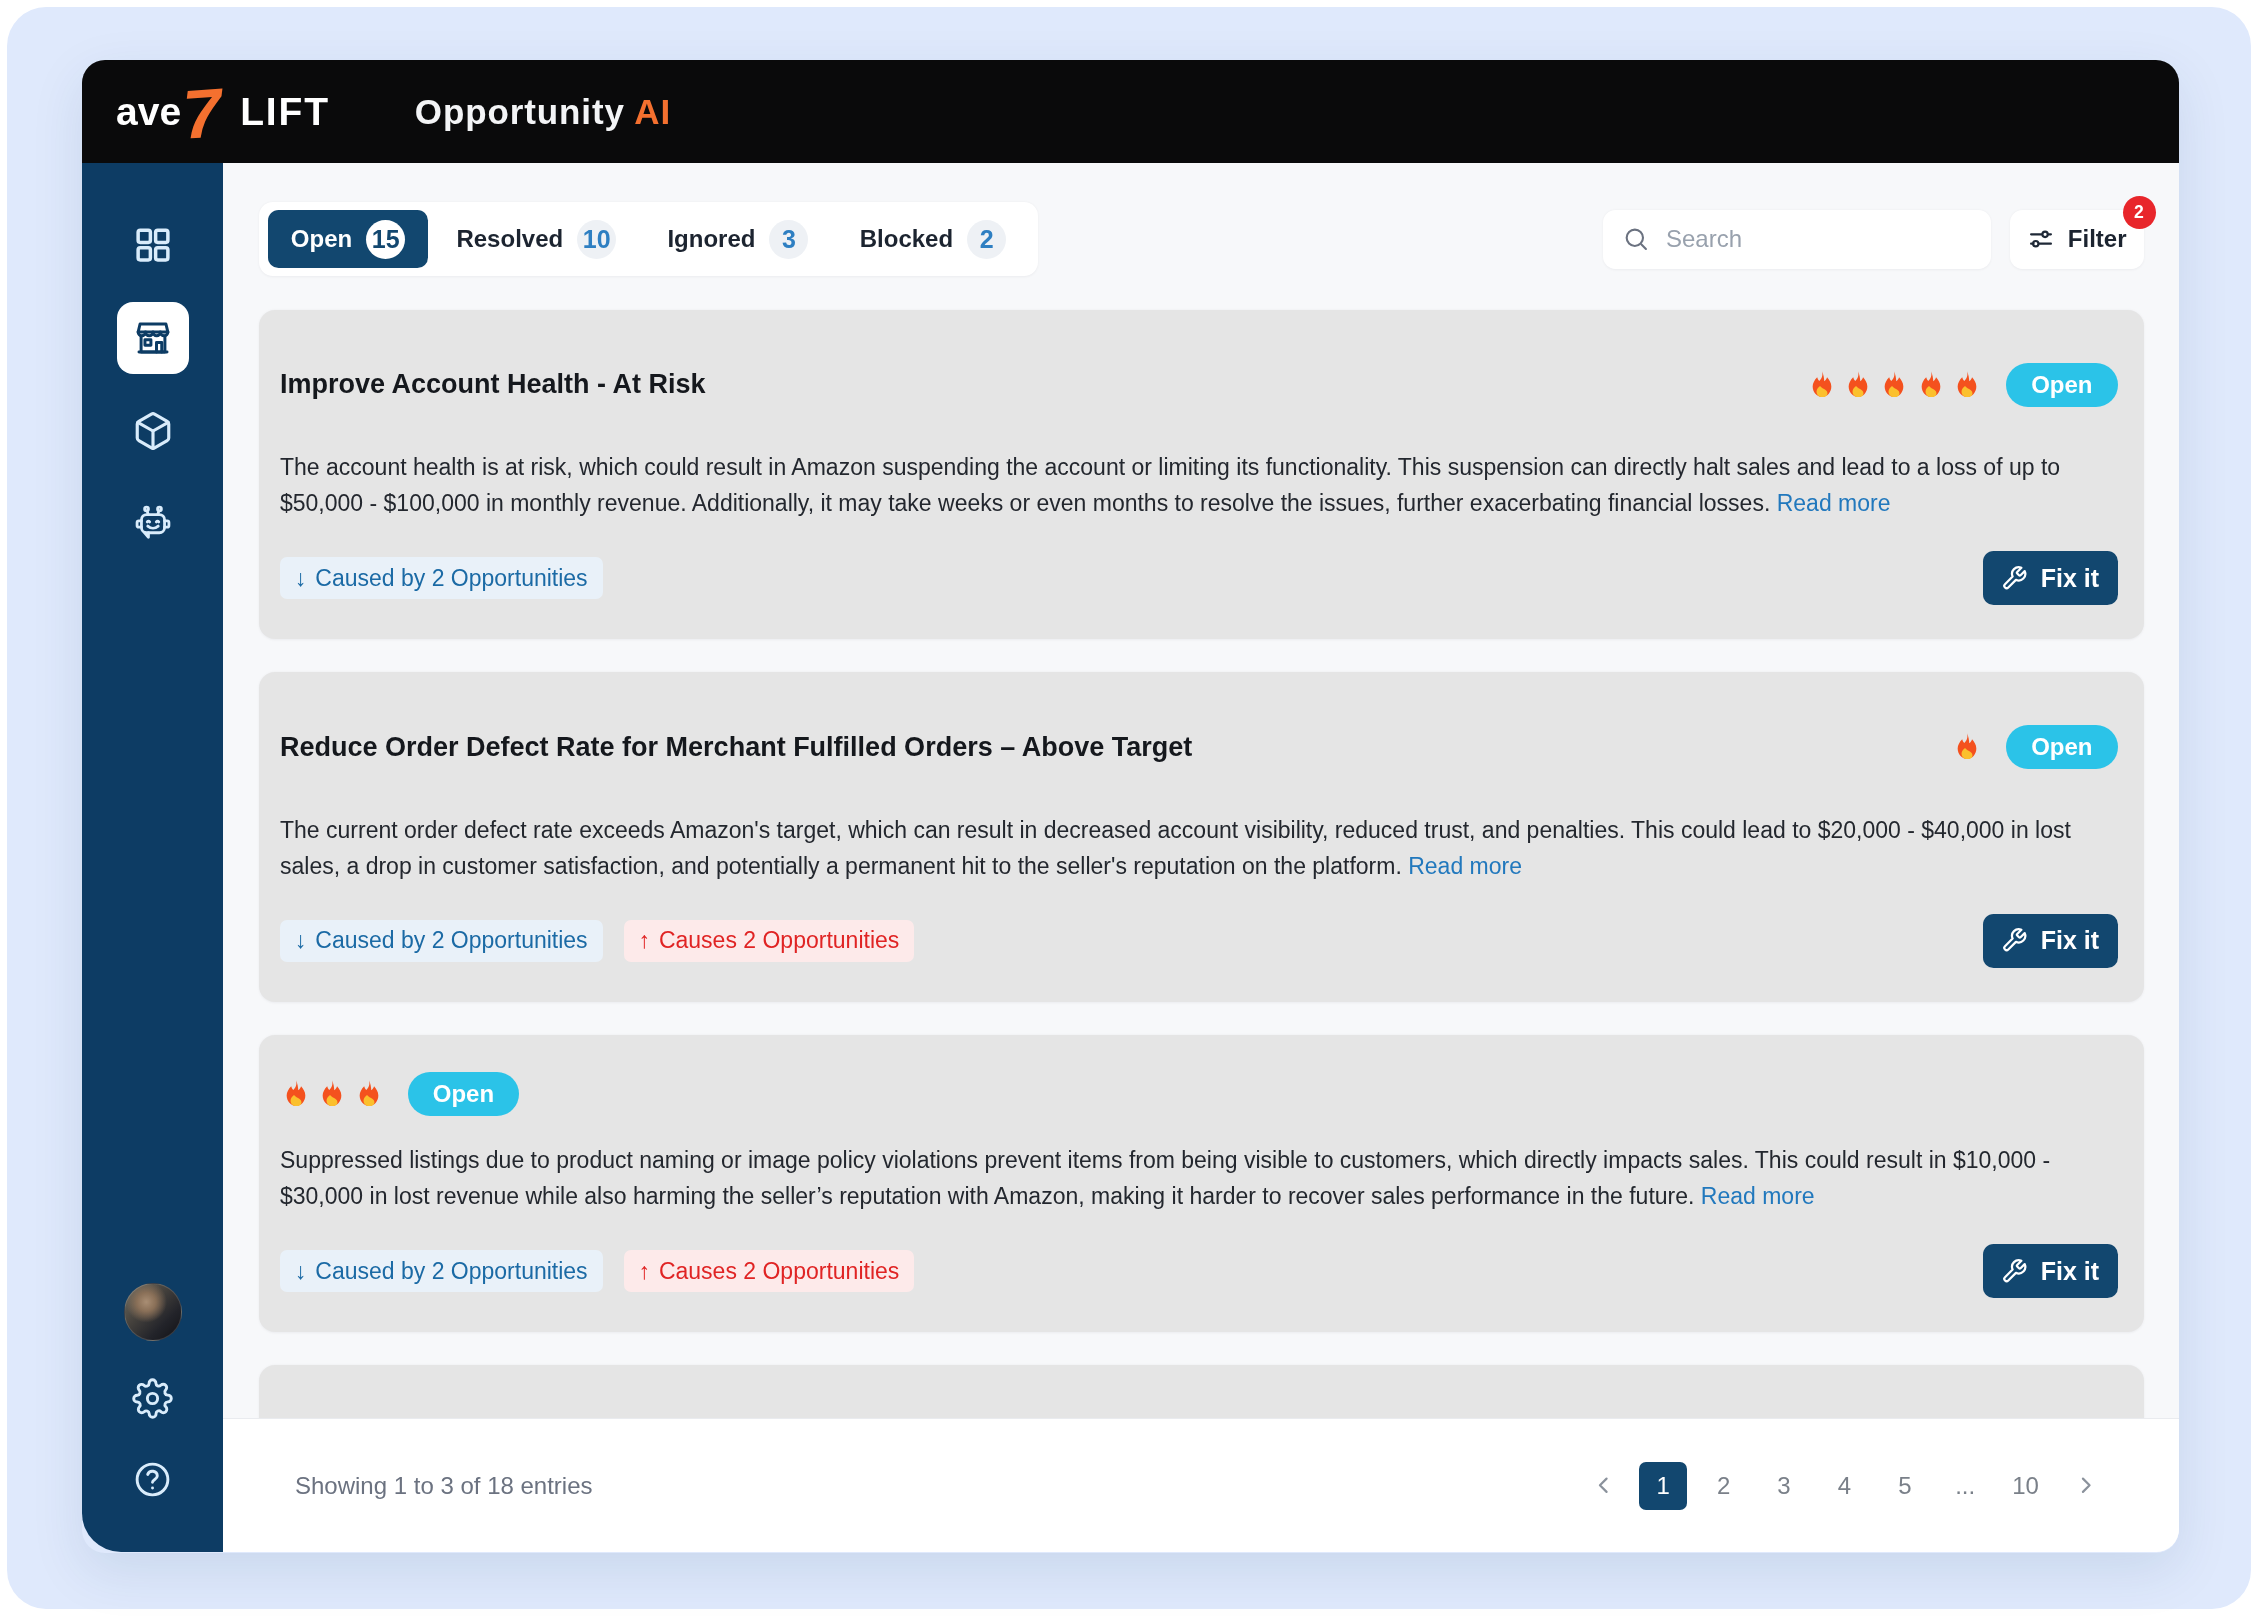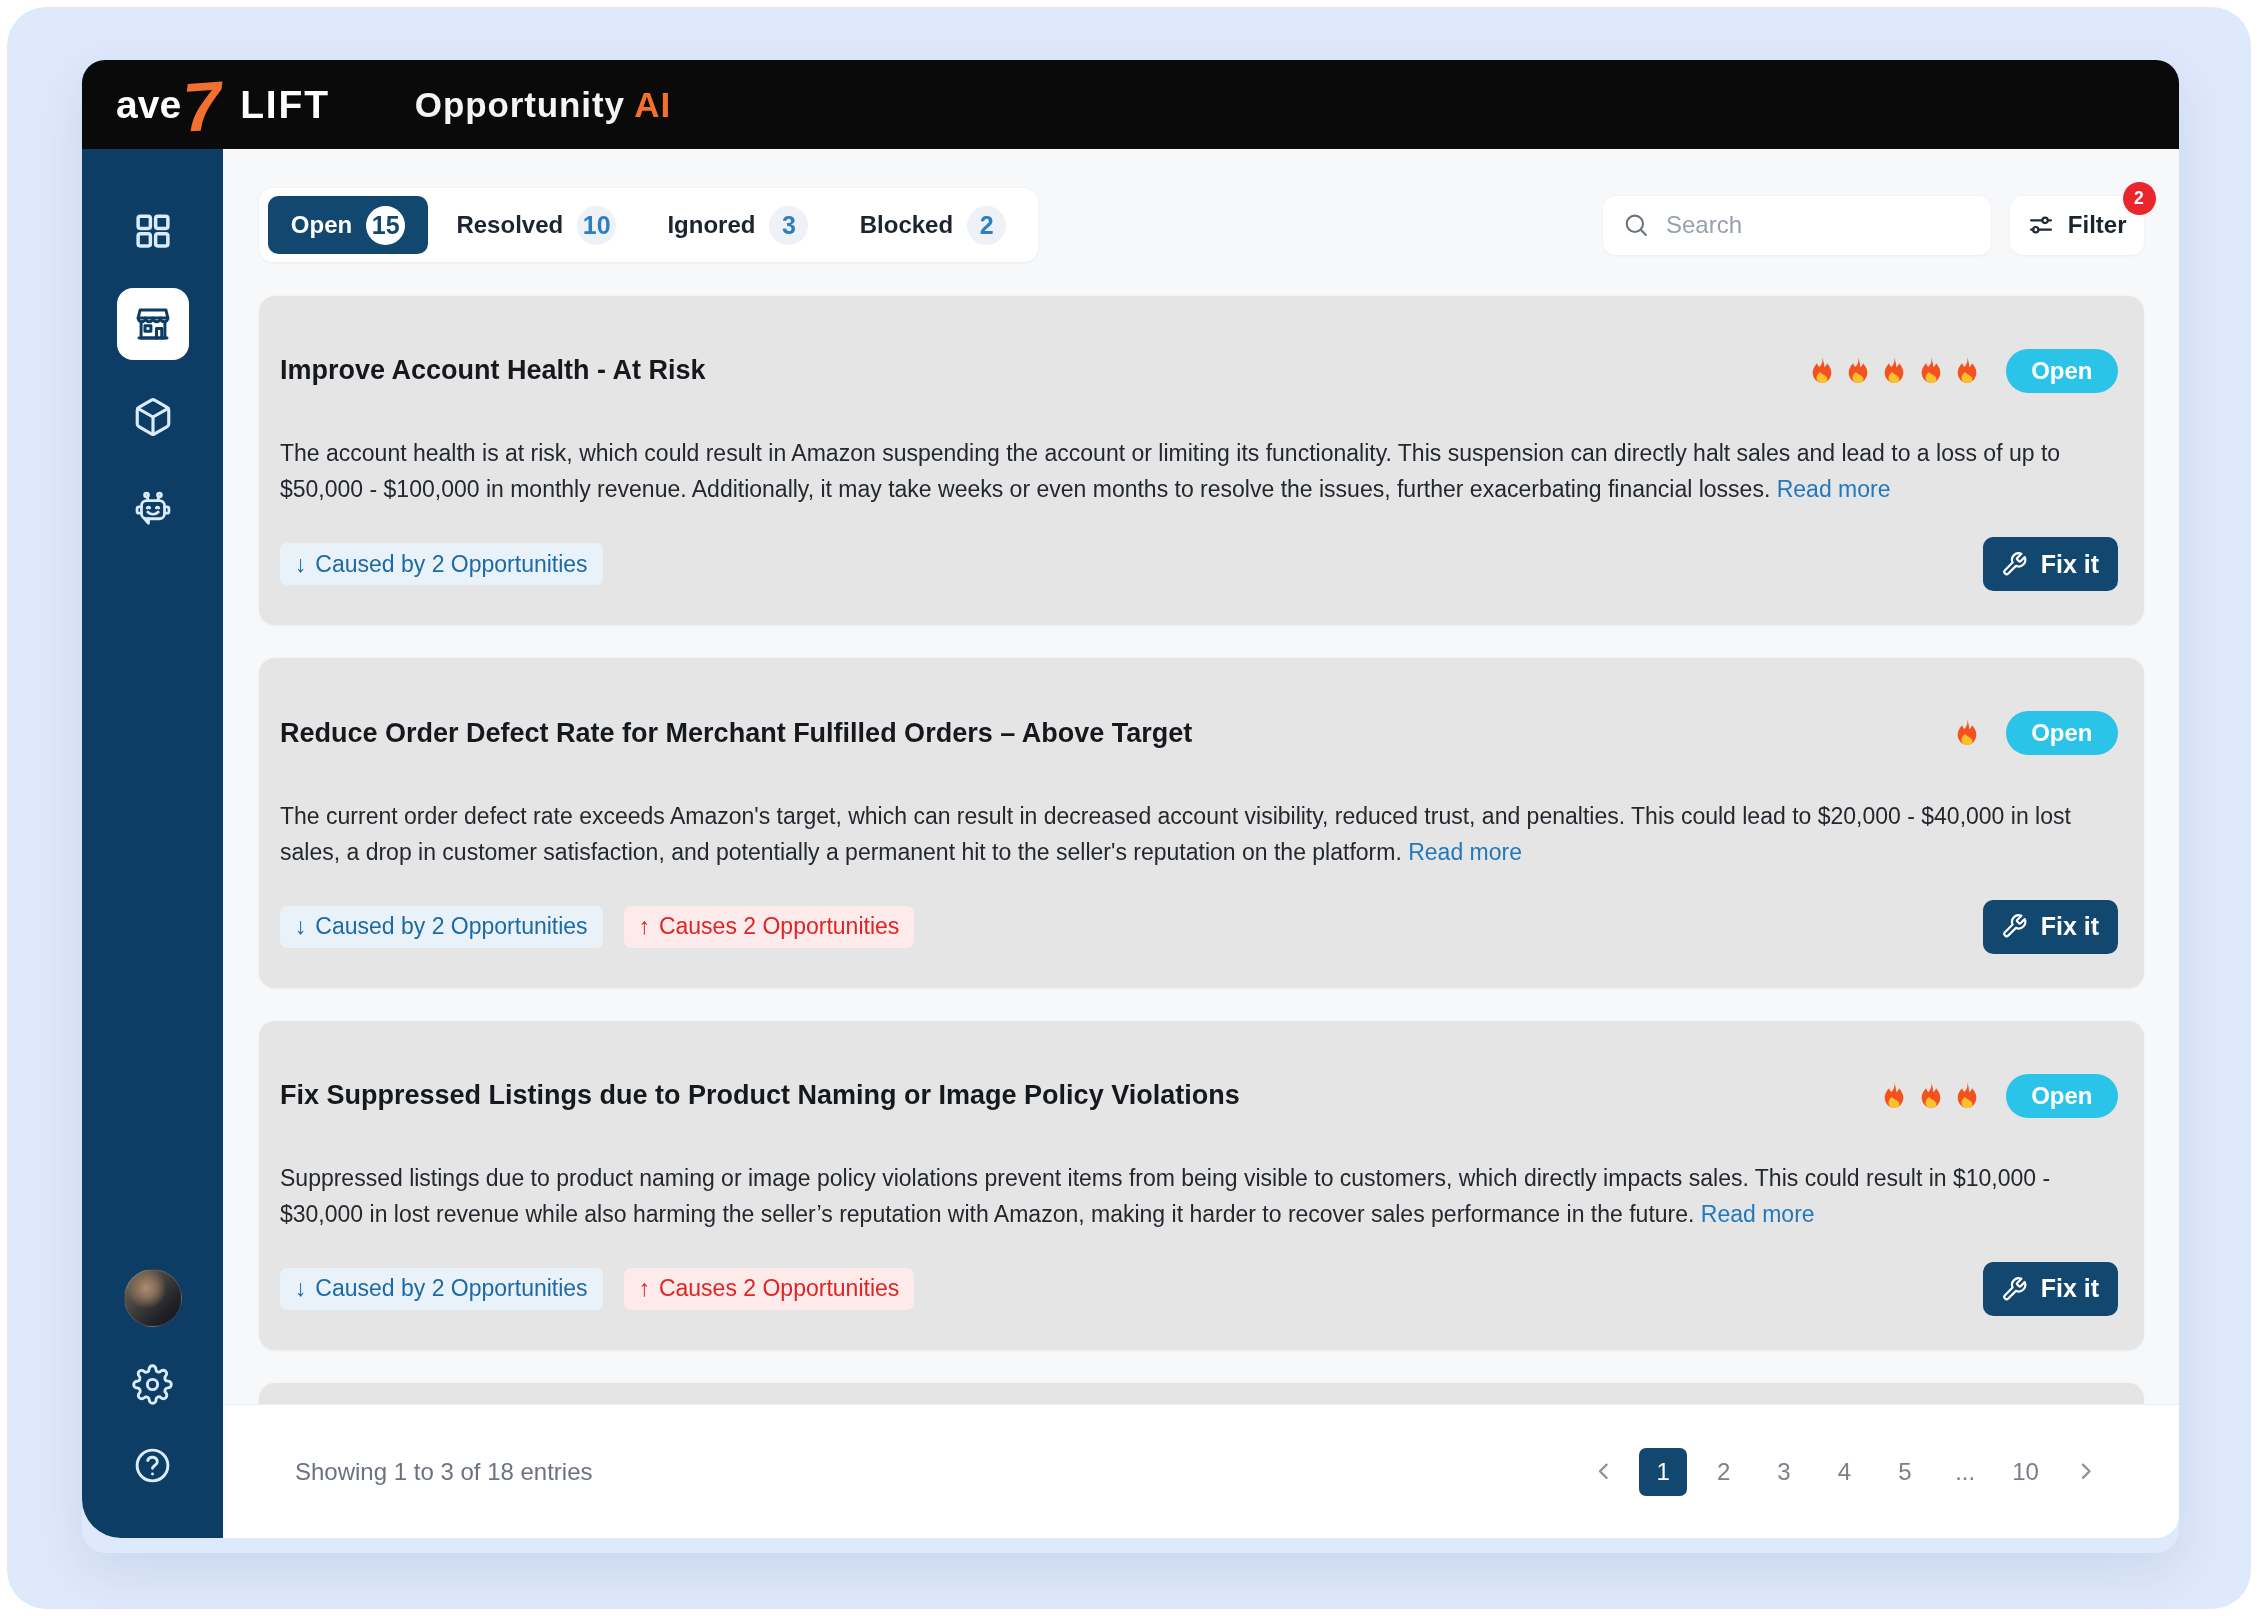--- a/index.html
+++ b/index.html
@@ -6,21 +6,21 @@
   html,body { margin:0; padding:0; }
   body {
     width:2258px; height:1616px; position:relative; overflow:hidden;
     background:#ffffff; font-family:"Liberation Sans", sans-serif;
   }
   .page { position:absolute; inset:7px; background:#dfe9fc; border-radius:39px; }
   .app { position:absolute; left:75px; top:53px; width:2097px; height:1493px;
          border-radius:23px; box-shadow:0 17.6px 53px rgba(13,60,100,.10); }
 
   
-  .app-header { height:89px; background:#0a0a0b; border-radius:23px 23px 0 0;
+  .app-header { height:103px; background:#0a0a0b; border-radius:23px 23px 0 0;
     display:flex; align-items:center; padding-left:34px; }
   .logo { display:flex; align-items:baseline; color:#fff; font-weight:800; font-size:39px; }
   .logo-seven { color:#f4702f; font-size:69px; font-weight:700; font-style:italic;
     line-height:0; display:inline-block; transform:translateY(12.4px) rotate(-4deg); margin:0 0 0 1.8px; }
   .logo-lift { letter-spacing:1.8px; margin-left:19px; }
   .app-title { margin-left:85px; font-size:35px; font-weight:600; letter-spacing:0.9px; color:#f3f4f6; }
   .app-title .accent { color:#f4702f; }
 
   
   .app-body { display:flex; height:1389px; }
@@ -295,21 +295,20 @@
       <button class="fix-btn">
                   <svg viewBox="0 0 24 24" fill="none" stroke="currentColor" stroke-width="2" stroke-linecap="round" stroke-linejoin="round">
     <path d="M14.7 6.3a1 1 0 0 0 0 1.4l1.6 1.6a1 1 0 0 0 1.4 0l3.77-3.77a6 6 0 0 1-7.94 7.94l-6.91 6.91a2.12 2.12 0 0 1-3-3l6.91-6.91a6 6 0 0 1 7.94-7.94l-3.76 3.76z"></path>
   </svg>
                   <span>Fix it</span>
                 </button>
     </div>
   </article>
             <article class="card">
     <div class="card-head">
-      <h2 class="card-title">Fix Suppressed Listings due to Product Naming or Image Policy Violations</h2>
       <span class="fires">
                   <svg viewBox="0 0 24 24">
     <path fill="#f4511e" d="M12 1.6c1 3.4-.4 5.6-2.1 7.4-.8-.8-1.3-1.7-1.5-2.8C6.4 8.2 5 10.7 5 13.2 5 17.5 8.1 21 12 21s7-3.4 7-7.8c0-3-1.6-5-3.2-7-.4 1.3-1.1 2.3-2.1 3C13.6 6.8 13.1 4 12 1.6z"></path>
     <path fill="#fbc02d" d="M12 21c-2.3 0-4.1-1.8-4.1-4 0-1.8 1.2-3 2.6-4.2.8.9 1.4 1.5 3 2.2 1.3.6 2.6 1.7 2.6 3.1 0 2.1-1.8 2.9-4.1 2.9z"></path>
   </svg>
                   <svg viewBox="0 0 24 24">
     <path fill="#f4511e" d="M12 1.6c1 3.4-.4 5.6-2.1 7.4-.8-.8-1.3-1.7-1.5-2.8C6.4 8.2 5 10.7 5 13.2 5 17.5 8.1 21 12 21s7-3.4 7-7.8c0-3-1.6-5-3.2-7-.4 1.3-1.1 2.3-2.1 3C13.6 6.8 13.1 4 12 1.6z"></path>
     <path fill="#fbc02d" d="M12 21c-2.3 0-4.1-1.8-4.1-4 0-1.8 1.2-3 2.6-4.2.8.9 1.4 1.5 3 2.2 1.3.6 2.6 1.7 2.6 3.1 0 2.1-1.8 2.9-4.1 2.9z"></path>
   </svg>
                   <svg viewBox="0 0 24 24">

